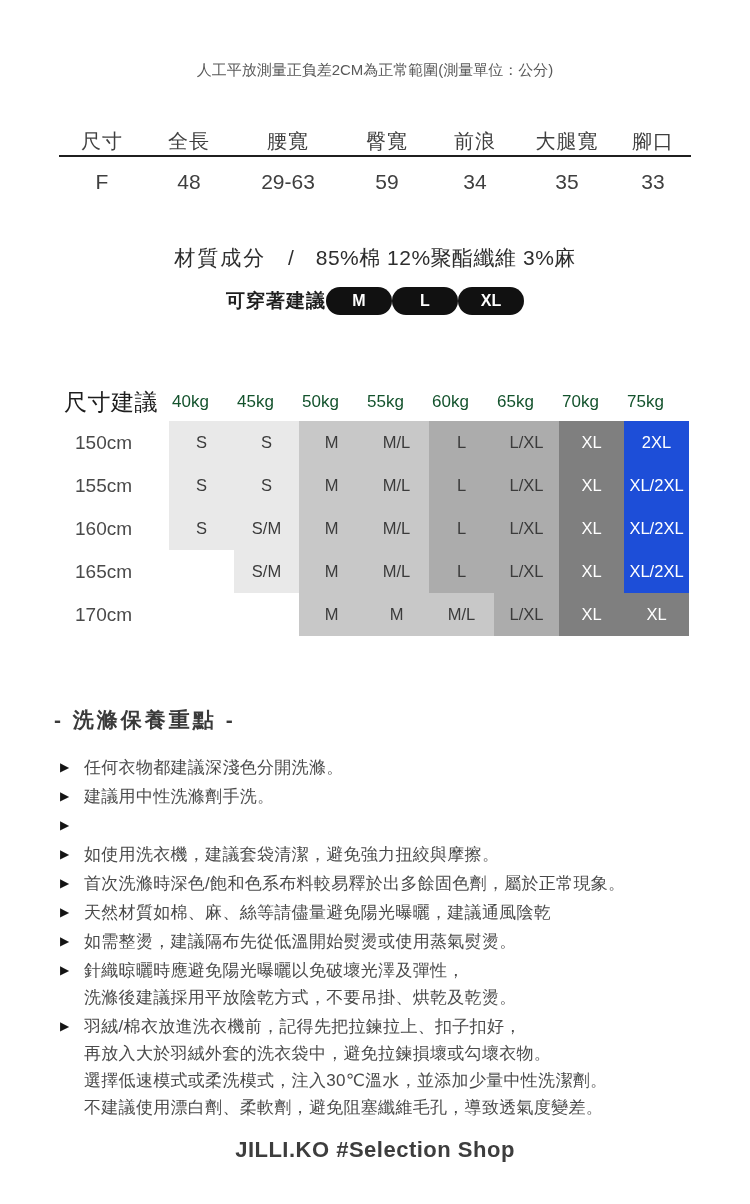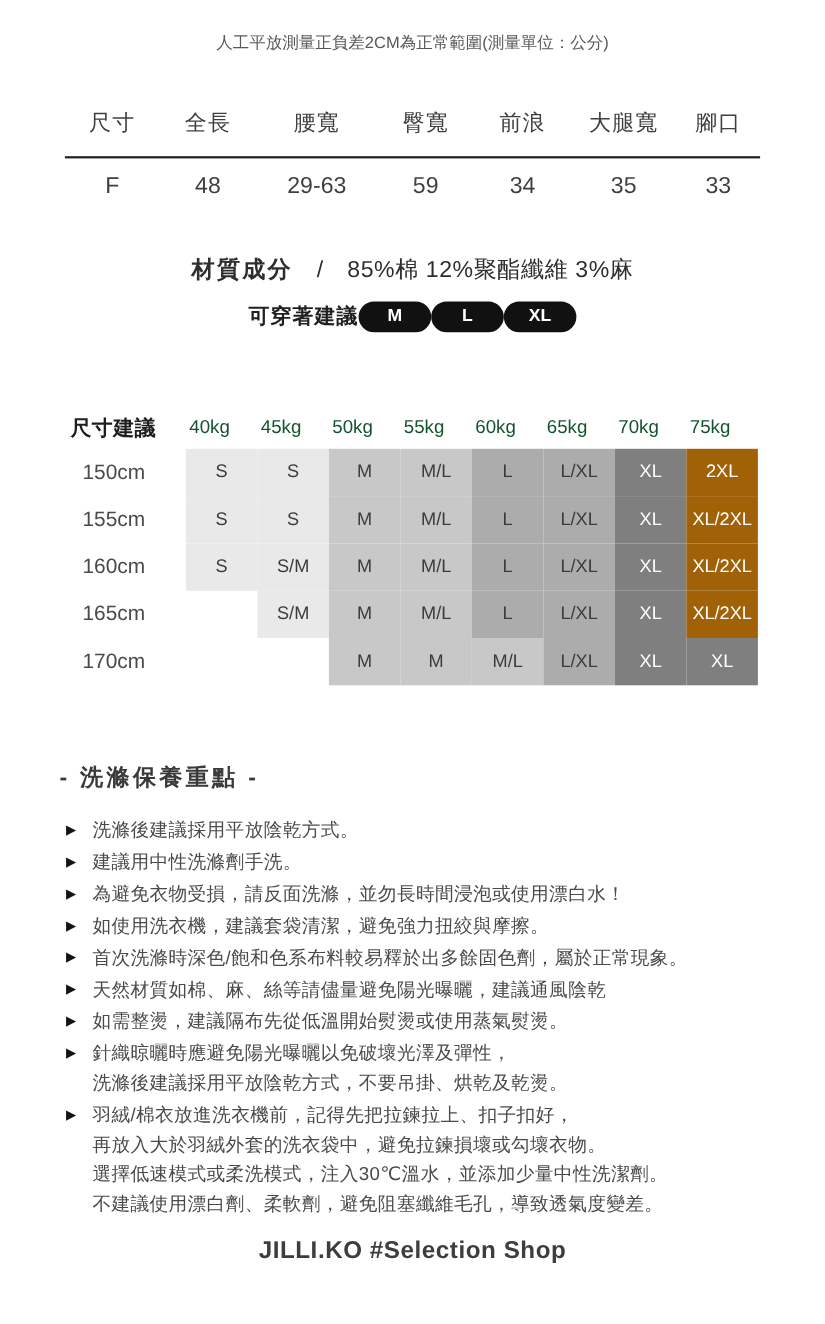--- a/index.html
+++ b/index.html
@@ -3,52 +3,52 @@
 <meta charset="utf-8">
 <style>
   html,body{margin:0;padding:0;background:#fff;}
   body{
     width:750px;min-height:1204px;
     font-family:"Liberation Sans","DejaVu Sans",sans-serif;
     color:#4a4a4a;
     -webkit-font-smoothing:antialiased;
   }
   
-  .top-note{padding-top:28px;text-align:center;font-size:15px;line-height:1.62;color:#595959;}
+  .top-note{padding-top:58px;text-align:center;font-size:15px;line-height:1.62;color:#595959;}
   
   .spec-table{width:632px;margin:46px auto 0 auto;}
   .spec-row{display:grid;grid-template-columns:86px 88px 110px 88px 88px 96px 76px;}
-  .spec-head{border-bottom:2px solid #1f1f1f;padding-bottom:17px;}
+  .spec-head{border-bottom:2px solid #1f1f1f;padding-bottom:0;}
   .spec-head .hcell{font-size:20px;color:#3f3f3f;text-align:center;letter-spacing:1px;}
   .spec-vals{padding-top:13px;}
   .spec-vals .vcell{font-size:21px;color:#3f3f3f;text-align:center;}
   
   .material{margin-top:50px;text-align:center;font-size:21px;color:#2e2e2e;}
-  .material .mlabel{font-weight:bold;letter-spacing:2px;}
+  .material .mlabel{font-weight:normal;letter-spacing:2px;}
   .material .msep{margin:0 16px;color:#2e2e2e;}
   .material .mvalue{letter-spacing:0.5px;}
   
   .wear{margin-top:15px;display:flex;justify-content:center;align-items:center;}
   .wear .wlabel{font-weight:bold;font-size:19px;color:#1f1f1f;letter-spacing:1px;}
   .size-pill{display:inline-block;background:#111;color:#fff;font-weight:bold;
     font-size:16px;min-width:40px;text-align:center;padding:5px 13px;border-radius:17px;}
   
   .size-grid{margin:68px 0 0 64px;width:614px;}
   .grid-row{display:grid;grid-template-columns:94px repeat(8,65px);}
   .grid-head{height:38px;align-items:center;}
-  .corner{font-weight:bold;font-size:19px;color:#1d1d1d;letter-spacing:0.5px;}
+  .corner{font-weight:normal;font-size:23px;color:#1d1d1d;letter-spacing:0.5px;}
   .wh{font-size:17px;color:#14532d;text-align:center;}
   .body-row{height:43px;align-items:stretch;margin-left:11px;}
   .rowlabel{font-size:19px;color:#4a4a4a;display:flex;align-items:center;}
   .cell{display:flex;align-items:center;justify-content:center;font-size:16.5px;color:#3b3b3b;}
   .tone-s{background:#e9e9e9;}
   .tone-m{background:#c8c8c8;}
   .tone-l{background:#acacac;}
   .tone-xl{background:#7f7f7f;color:#fff;}
-  .tone-xxl{background:#a16207;color:#fff;}
+  .tone-xxl{background:#1d4ed8;color:#fff;}
   .tone-none{background:transparent;}
   
   .wash{margin-top:70px;}
   .wash-heading{margin-left:54px;font-size:21px;font-weight:bold;color:#3a3a3a;letter-spacing:3px;}
   .wash-list{margin:20px 20px 0 60px;padding:0;list-style:none;}
   .wash-item{display:flex;margin:0 0 2px 0;}
   .bullet{flex:0 0 24px;font-size:12px;color:#141414;line-height:27px;}
   .wash-text{font-size:17px;line-height:27px;color:#4a4a4a;white-space:pre-line;letter-spacing:0.3px;}
   
   .footer{margin-top:16px;padding-bottom:22px;text-align:center;
@@ -167,29 +167,28 @@
     <div class="cell tone-xl">XL</div>
     <div class="cell tone-xl">XL</div>
   </div>
 </div>
 
 <div class="wash">
   <div class="wash-heading">- 洗滌保養重點 -</div>
   <ul class="wash-list">
     <li class="wash-item">
       <span class="bullet">▶</span>
-      <span class="wash-text">洗滌後建議採用平放陰乾方式。</span>
+      <span class="wash-text">任何衣物都建議深淺色分開洗滌。</span>
     </li>
     <li class="wash-item">
       <span class="bullet">▶</span>
       <span class="wash-text">建議用中性洗滌劑手洗。</span>
     </li>
     <li class="wash-item">
       <span class="bullet">▶</span>
-      <span class="wash-text">為避免衣物受損，請反面洗滌，並勿長時間浸泡或使用漂白水！</span>
     </li>
     <li class="wash-item">
       <span class="bullet">▶</span>
       <span class="wash-text">如使用洗衣機，建議套袋清潔，避免強力扭絞與摩擦。</span>
     </li>
     <li class="wash-item">
       <span class="bullet">▶</span>
       <span class="wash-text">首次洗滌時深色/飽和色系布料較易釋於出多餘固色劑，屬於正常現象。</span>
     </li>
     <li class="wash-item">

